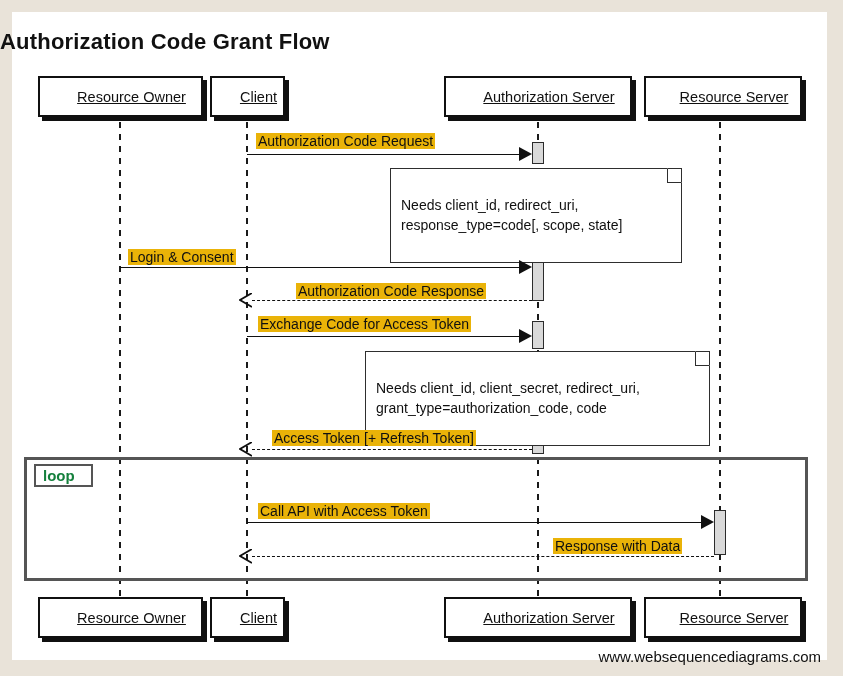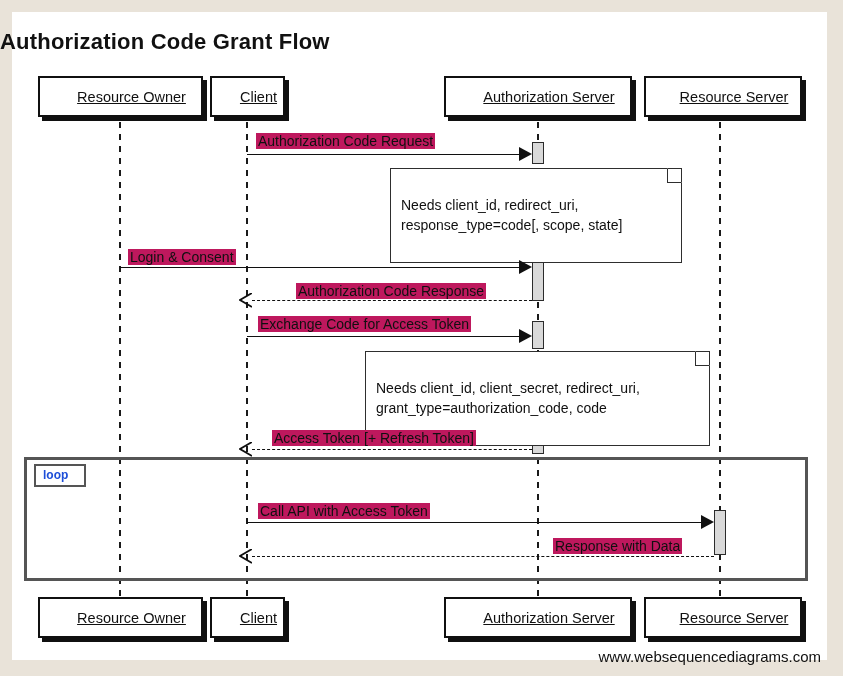--- a/index.html
+++ b/index.html
@@ -78,21 +78,21 @@
     border-top: 1.6px solid #101010;
   }
   .msg-line.dashed {
     border-top: 1.6px dashed #101010;
   }
   .msg-label {
     position: absolute;
     font-size: 14px;
     color: #101010;
     white-space: nowrap;
-    background: #be185d;
+    background: #eab308;
     padding: 0 2px;
   }
   .arrow-solid {
     position: absolute;
     width: 0;
     height: 0;
     border-top: 7px solid transparent;
     border-bottom: 7px solid transparent;
   }
   .arrow-solid.right {
@@ -132,23 +132,23 @@
     position: absolute;
     box-sizing: border-box;
     border: 3px solid #555555;
     background: transparent;
   }
   .loop-tab {
     position: absolute;
     box-sizing: border-box;
     border: 2.5px solid #555555;
     background: #ffffff;
-    font-size: 12px;
+    font-size: 15px;
     font-weight: bold;
-    color: #1d4ed8;
+    color: #15803d;
     padding: 1px 16px 1px 7px;
     line-height: 17px;
     text-align: center;
   }
   
   .footer {
     position: absolute;
     right: 22px;
     top: 648px;
     font-size: 15px;

